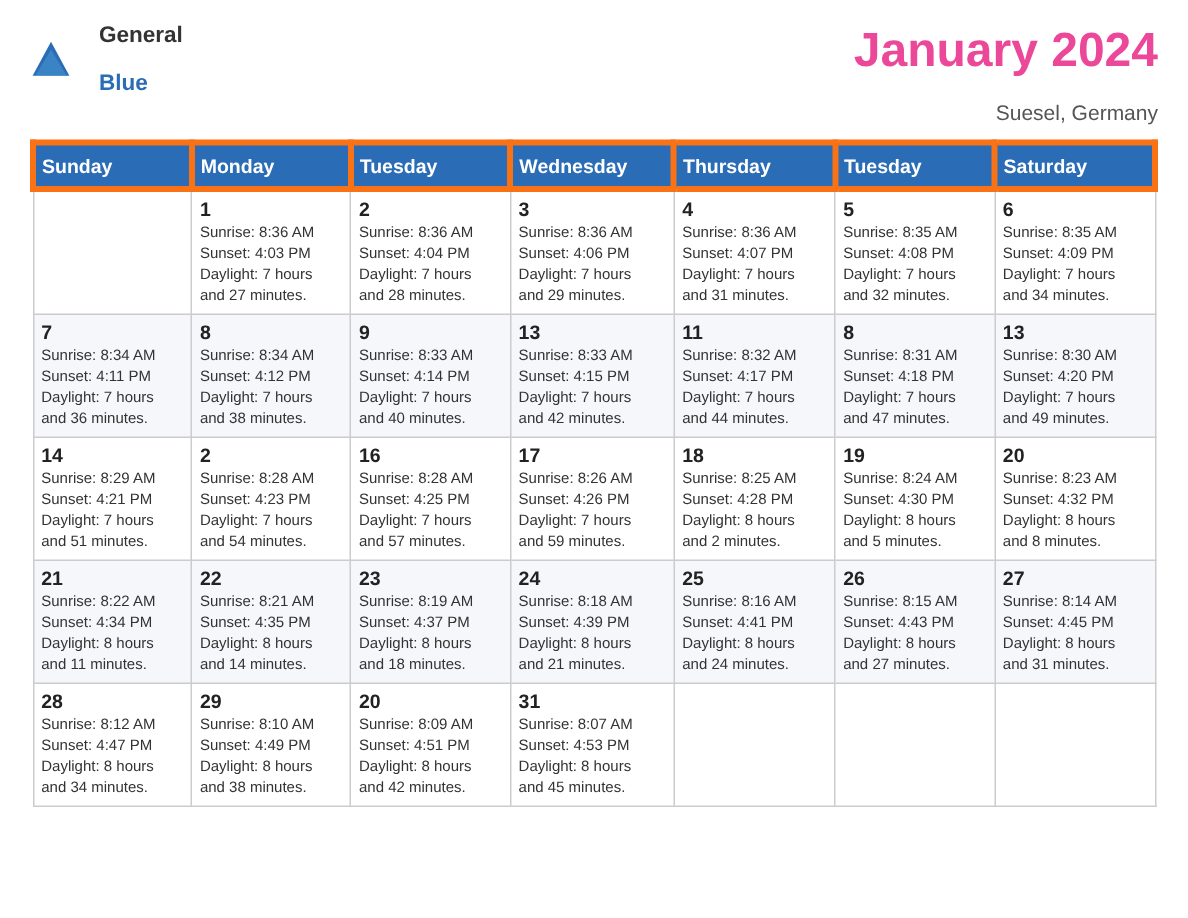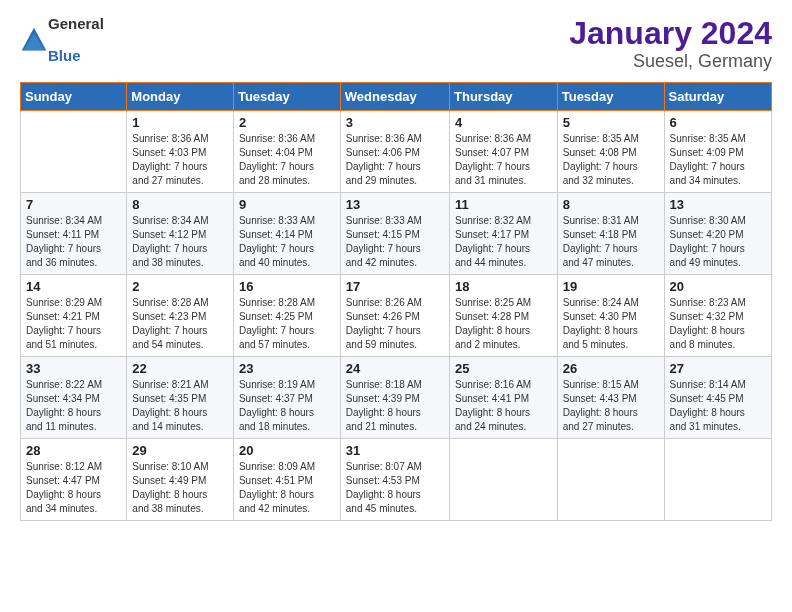--- a/index.html
+++ b/index.html
@@ -18,21 +18,21 @@
     }
     .header {
       display: flex;
       justify-content: space-between;
       align-items: flex-start;
       margin-bottom: 10px;
     }
     .logo {
       display: flex;
       align-items: center;
-      gap: 0;
+      gap: 18px;
     }
     .logo-text {
       display: flex;
       flex-direction: column;
       line-height: 1.1;
     }
     .logo-general {
       font-size: 15px;
       font-weight: bold;
       color: #333;
@@ -46,40 +46,41 @@
     .logo-icon {
       width: 28px;
       height: 28px;
     }
     .title-block {
       text-align: right;
     }
     .month-title {
       font-size: 32px;
       font-weight: bold;
-      color: #4c1d95;
+      color: #ec4899;
       line-height: 1.1;
     }
     .subtitle {
-      font-size: 18px;
+      font-size: 14px;
       color: #555;
+      margin-top: 16px;
     }
     .calendar-table {
       width: 100%;
       border-collapse: collapse;
       font-size: 11px;
     }
     .calendar-table th {
       background: #2a6cb5;
       color: #fff;
       padding: 6px 4px;
       text-align: left;
       font-size: 13px;
       font-weight: bold;
-      border: 1px solid #f97316;
+      border: 4px solid #f97316;
     }
     .calendar-table td {
       border: 1px solid #ccc;
       vertical-align: top;
       padding: 4px 5px;
       width: 113px;
       min-height: 80px;
       background: #fff;
     }
     .calendar-table tr:nth-child(even) td {
@@ -217,21 +218,21 @@
             <span class="day-number">19</span>
             <div class="day-info">Sunrise: 8:24 AM<br>Sunset: 4:30 PM<br>Daylight: 8 hours<br>and 5 minutes.</div>
           </td>
           <td>
             <span class="day-number">20</span>
             <div class="day-info">Sunrise: 8:23 AM<br>Sunset: 4:32 PM<br>Daylight: 8 hours<br>and 8 minutes.</div>
           </td>
         </tr>
         <tr>
           <td>
-            <span class="day-number">33</span>
+            <span class="day-number">21</span>
             <div class="day-info">Sunrise: 8:22 AM<br>Sunset: 4:34 PM<br>Daylight: 8 hours<br>and 11 minutes.</div>
           </td>
           <td>
             <span class="day-number">22</span>
             <div class="day-info">Sunrise: 8:21 AM<br>Sunset: 4:35 PM<br>Daylight: 8 hours<br>and 14 minutes.</div>
           </td>
           <td>
             <span class="day-number">23</span>
             <div class="day-info">Sunrise: 8:19 AM<br>Sunset: 4:37 PM<br>Daylight: 8 hours<br>and 18 minutes.</div>
           </td>

